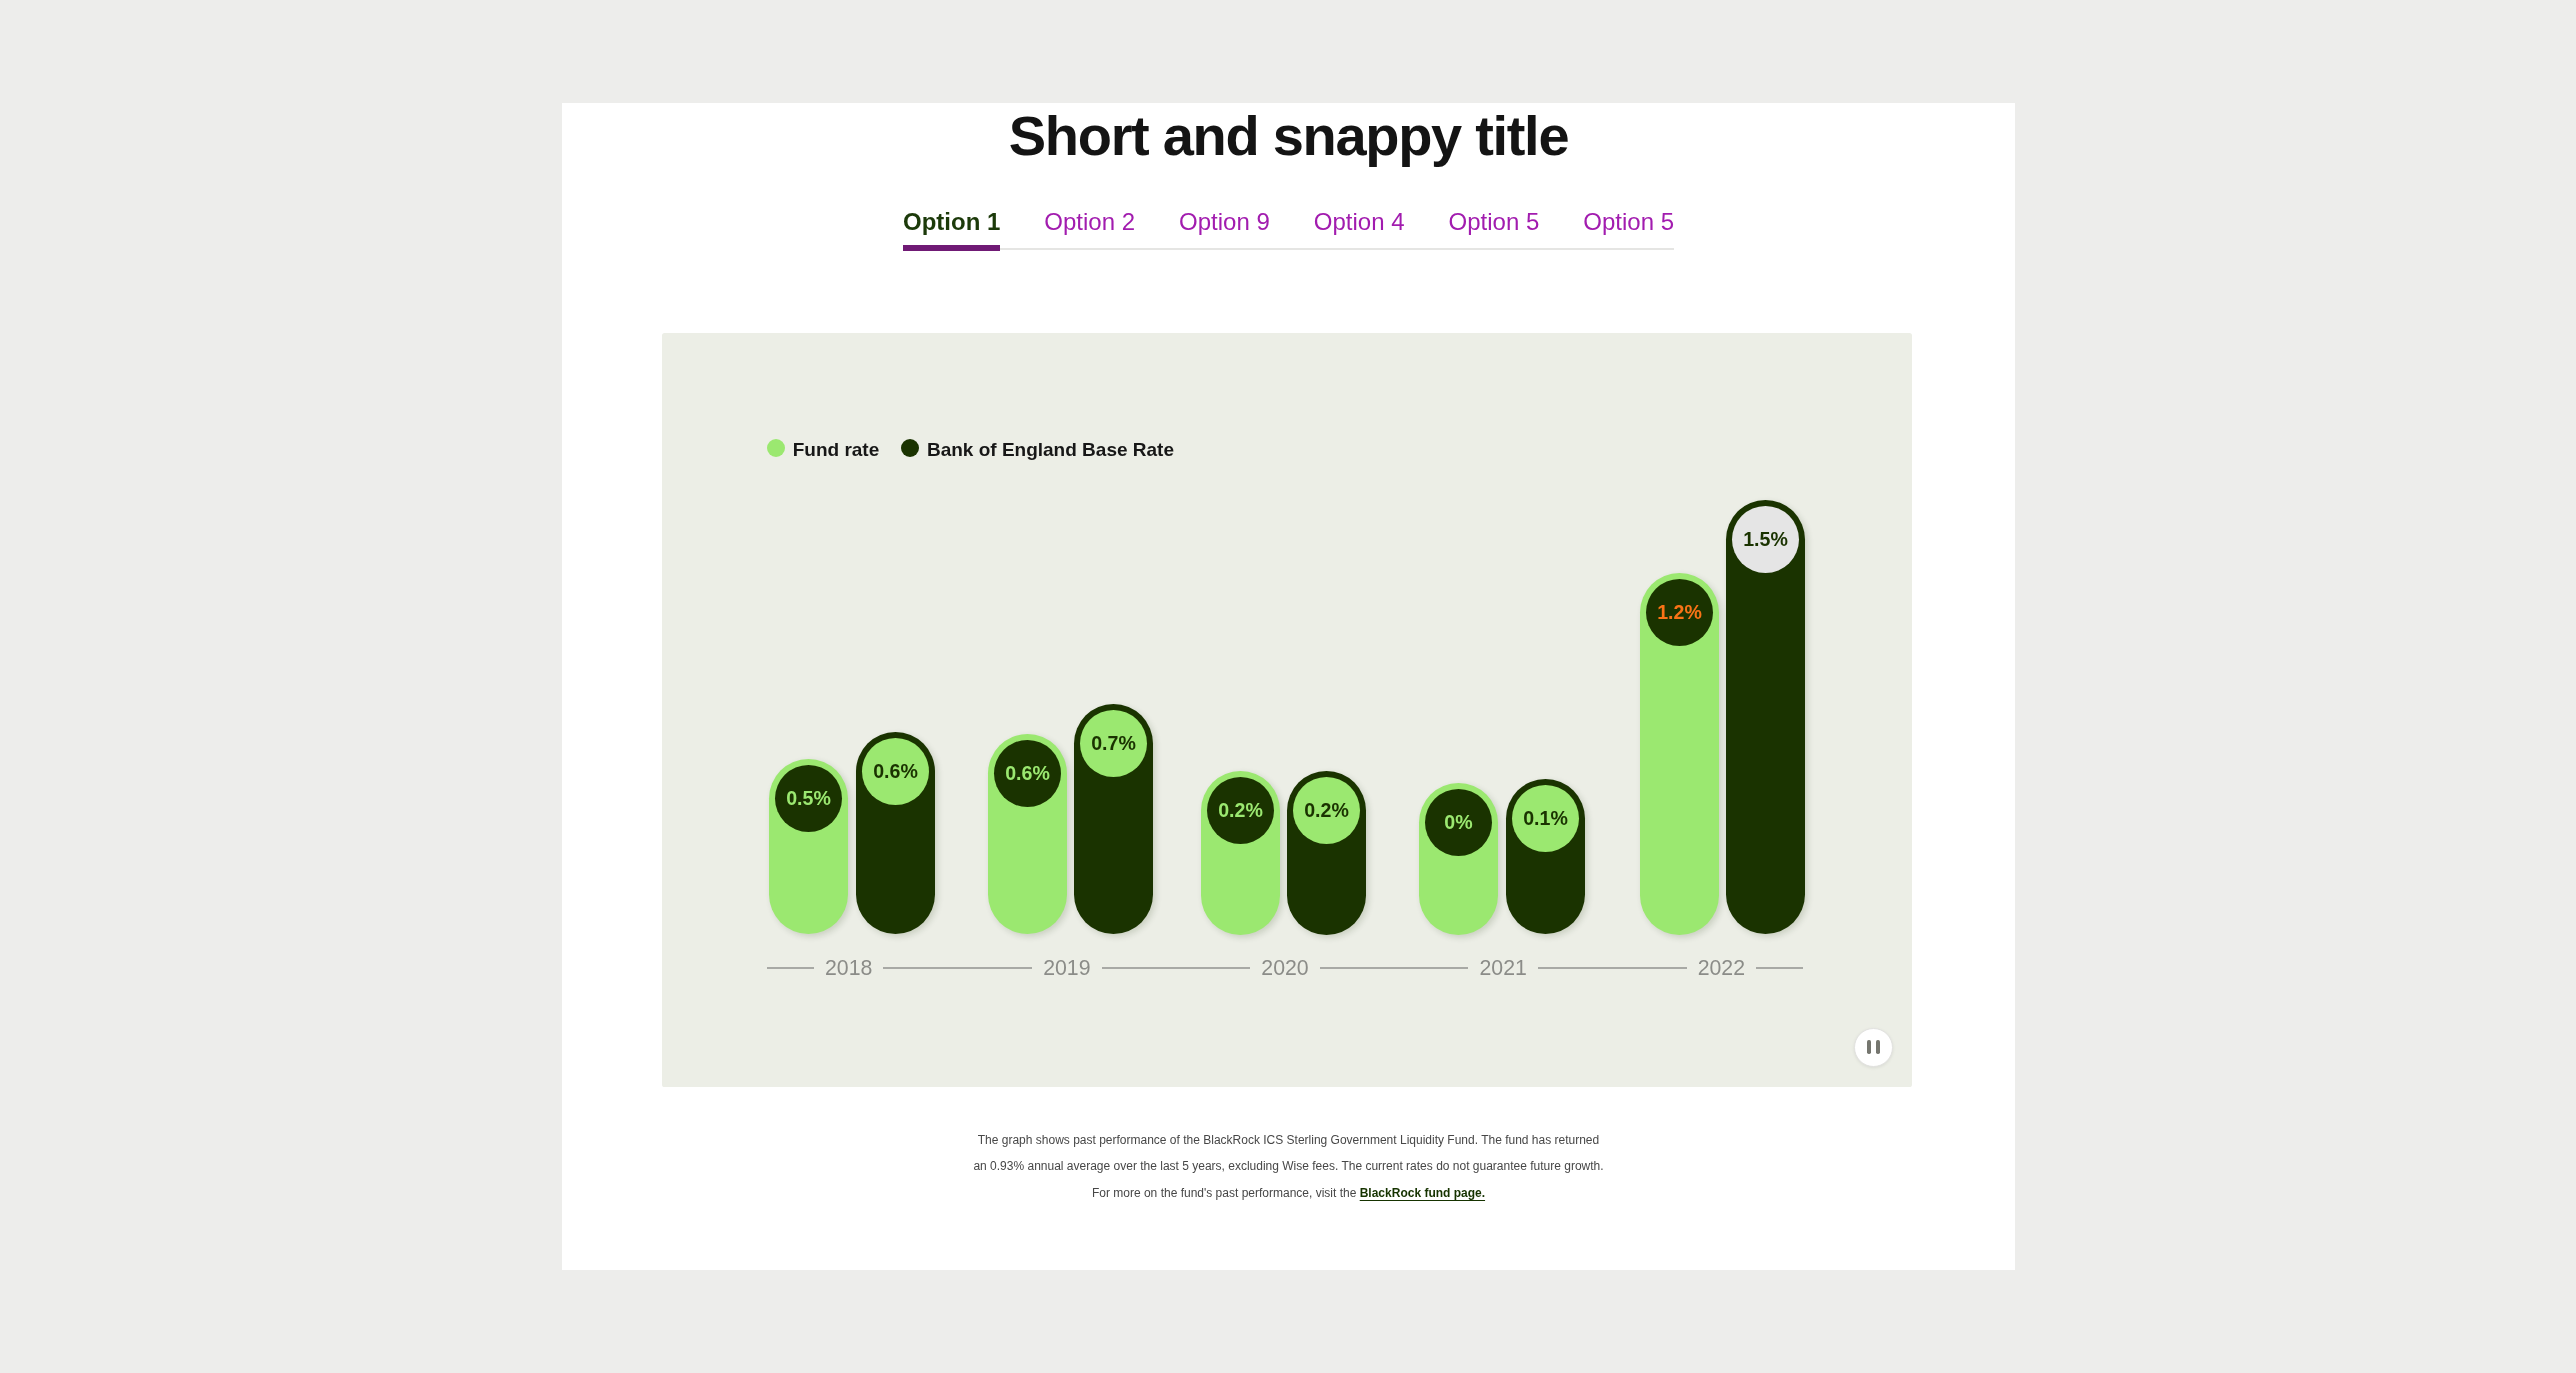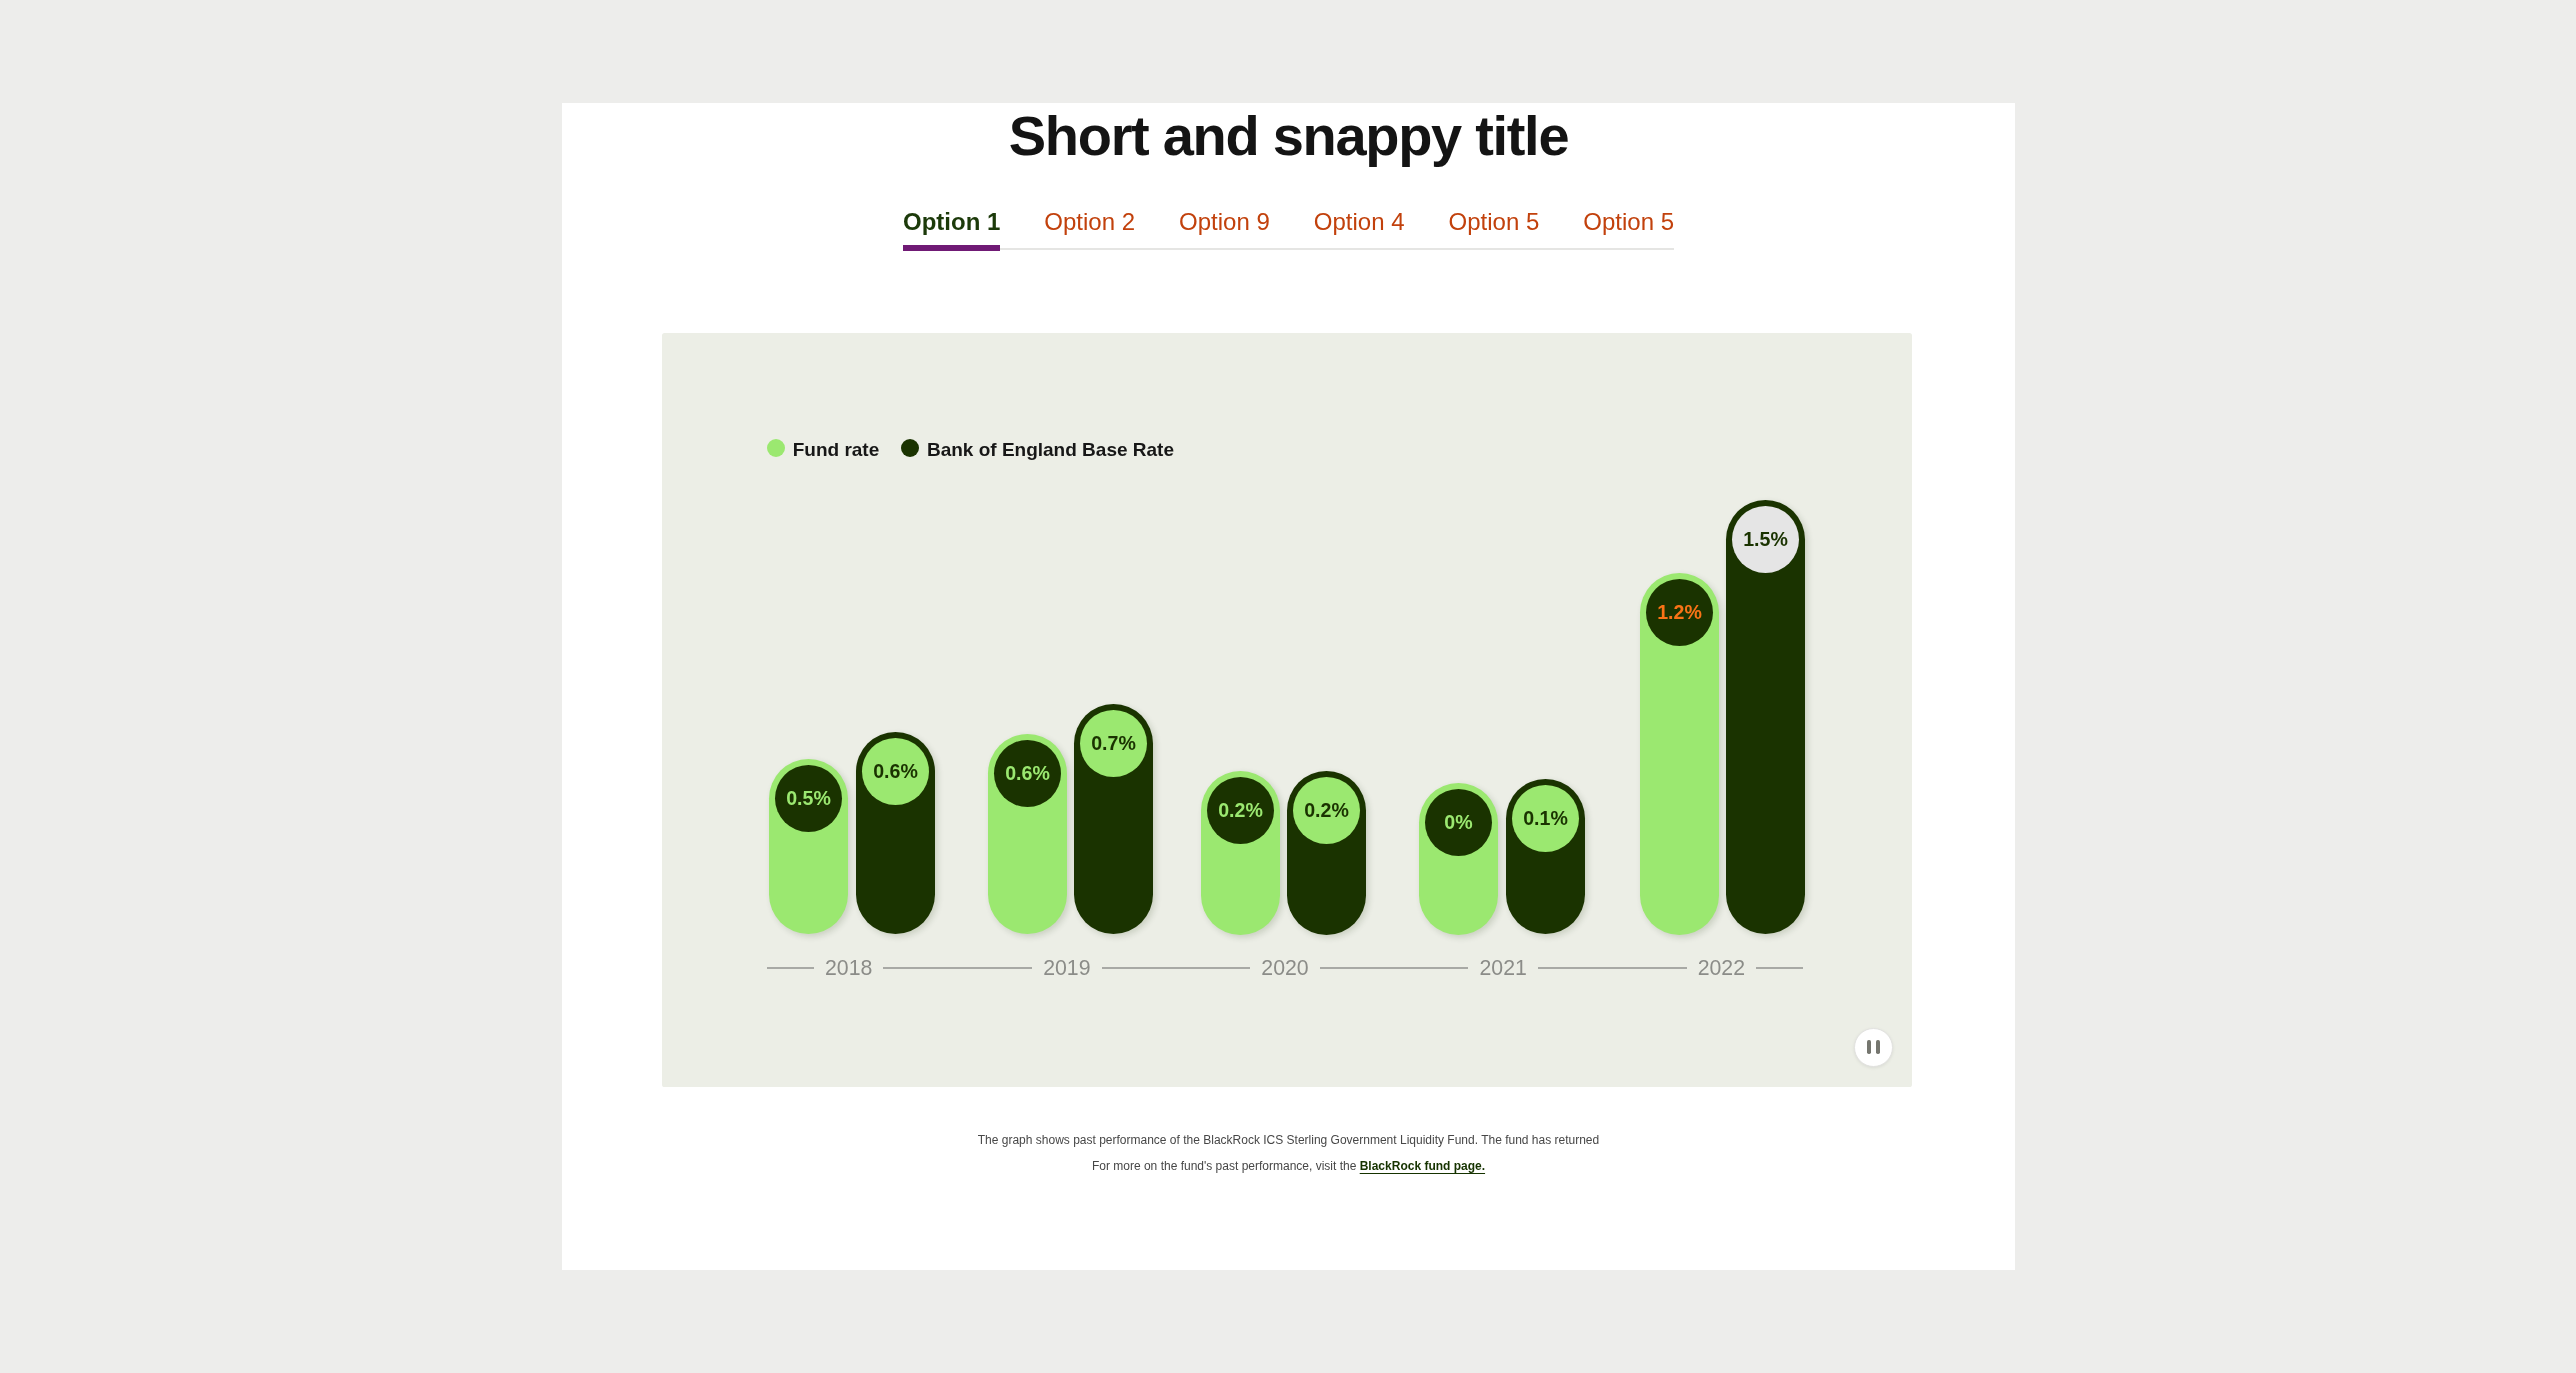--- a/index.html
+++ b/index.html
@@ -28,21 +28,21 @@
     display:flex;
     justify-content:center;
     width:max-content;
     margin:39px auto 0 auto;
     gap:44px;
     border-bottom:2.6px solid #E5E5E3;
   }
   .tab {
     font-size:24px;
     line-height:29px;
-    color:#c2410c;
+    color:#a21caf;
     padding-bottom:11px;
     cursor:pointer;
     white-space:nowrap;
   }
   .tab.active {
     color:#1C3A0A;
     font-weight:700;
     border-bottom:6px solid #701a75;
     margin-bottom:-2.6px;
     padding-bottom:8.5px;
@@ -204,17 +204,18 @@
     <div class="pause-button">
       <span class="pause-icon" style="display:flex;gap:4.3px;">
         <span class="pause-bar"></span>
           <span class="pause-bar"></span>
       </span>
     </div>
   </div>
 
   <div class="caption">
     <div>The graph shows past performance of the BlackRock ICS Sterling Government Liquidity Fund. The fund has returned</div>
+    <div>an 0.93% annual average over the last 5 years, excluding Wise fees. The current rates do not guarantee future growth.</div>
     <div><span>For more on the fund's past performance, visit the </span><a class="caption-link">BlackRock fund page.</a></div>
   </div>
 
 </div>
 
 
 </body></html>

